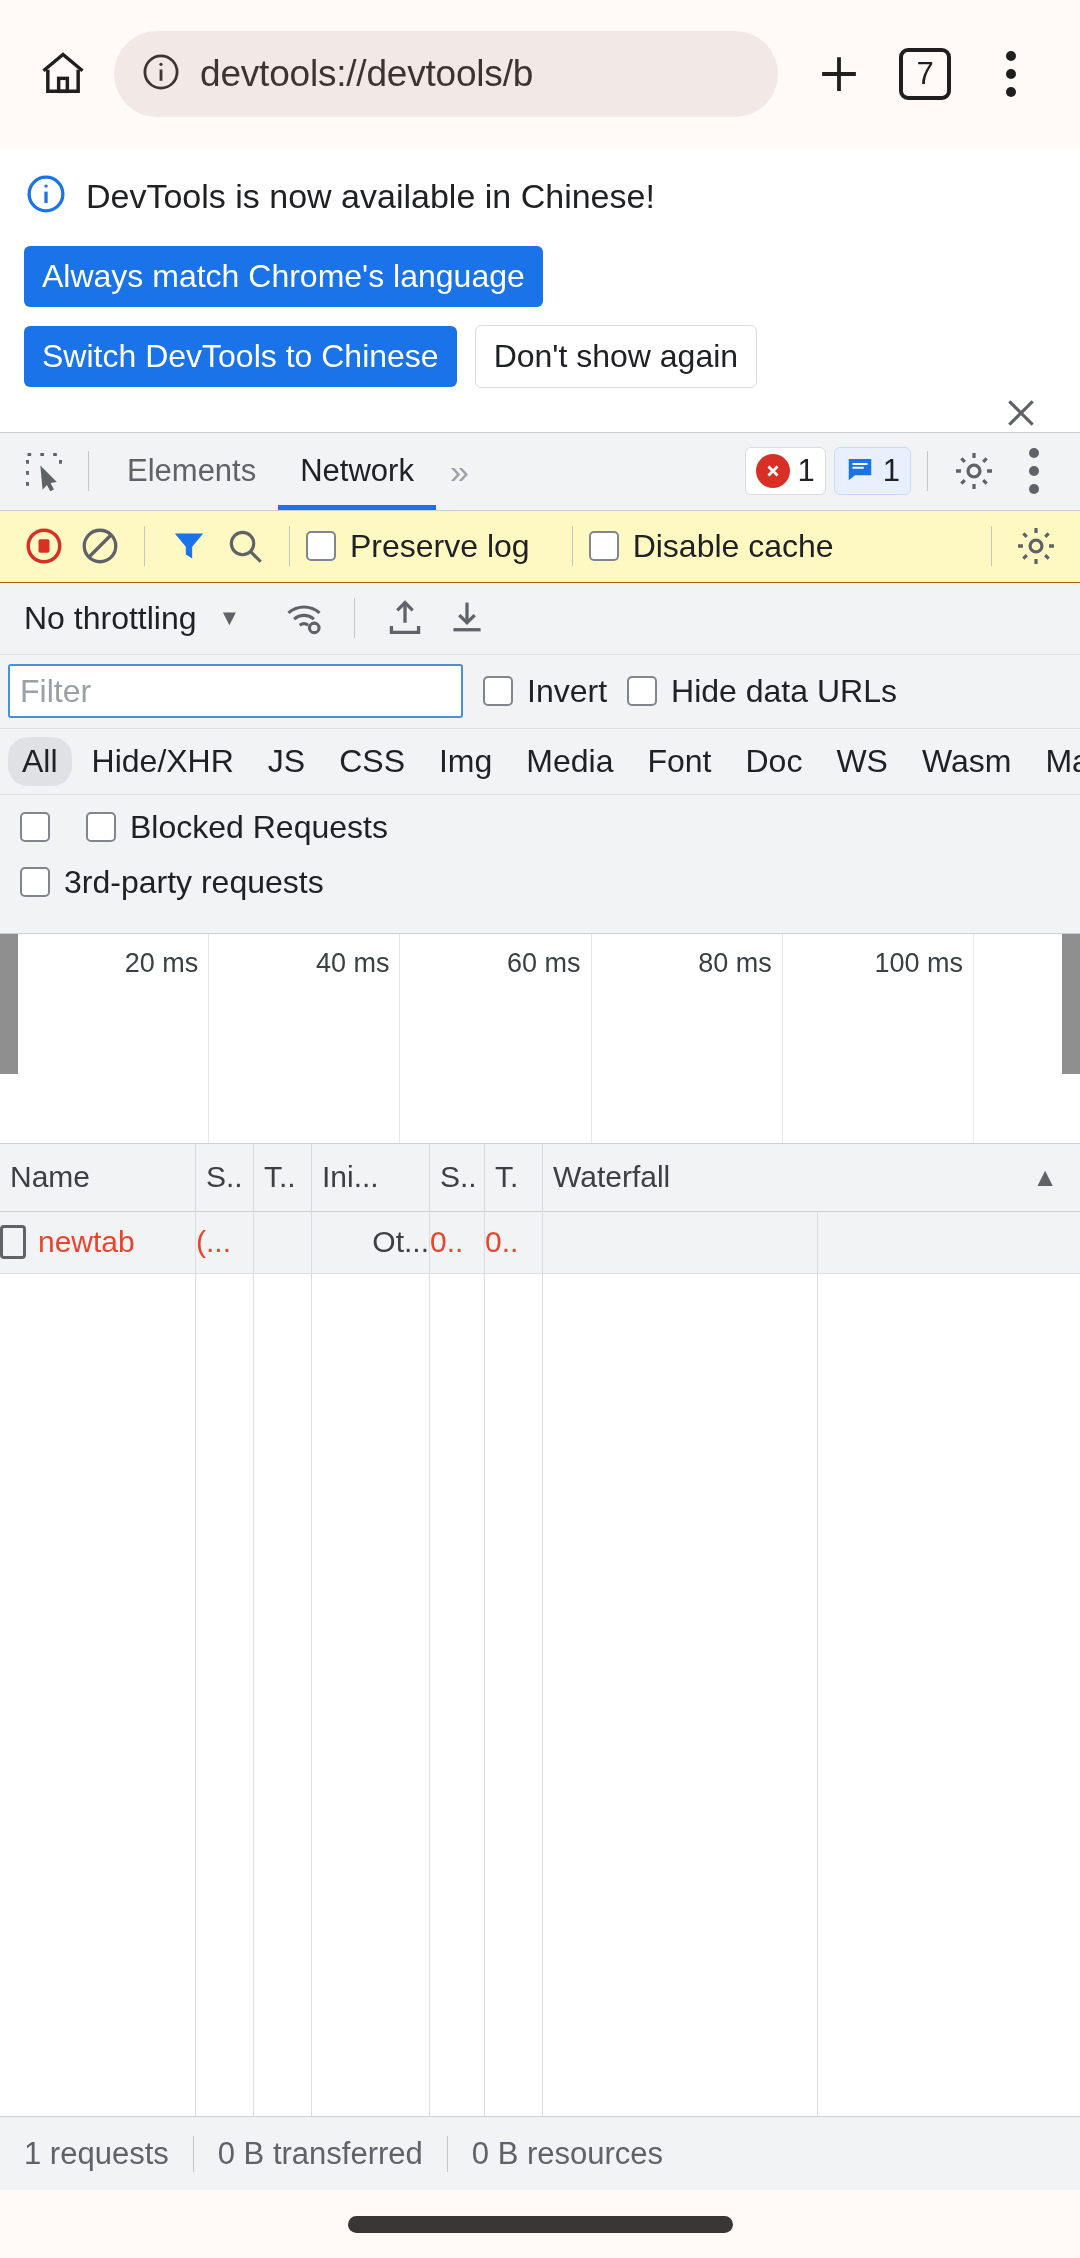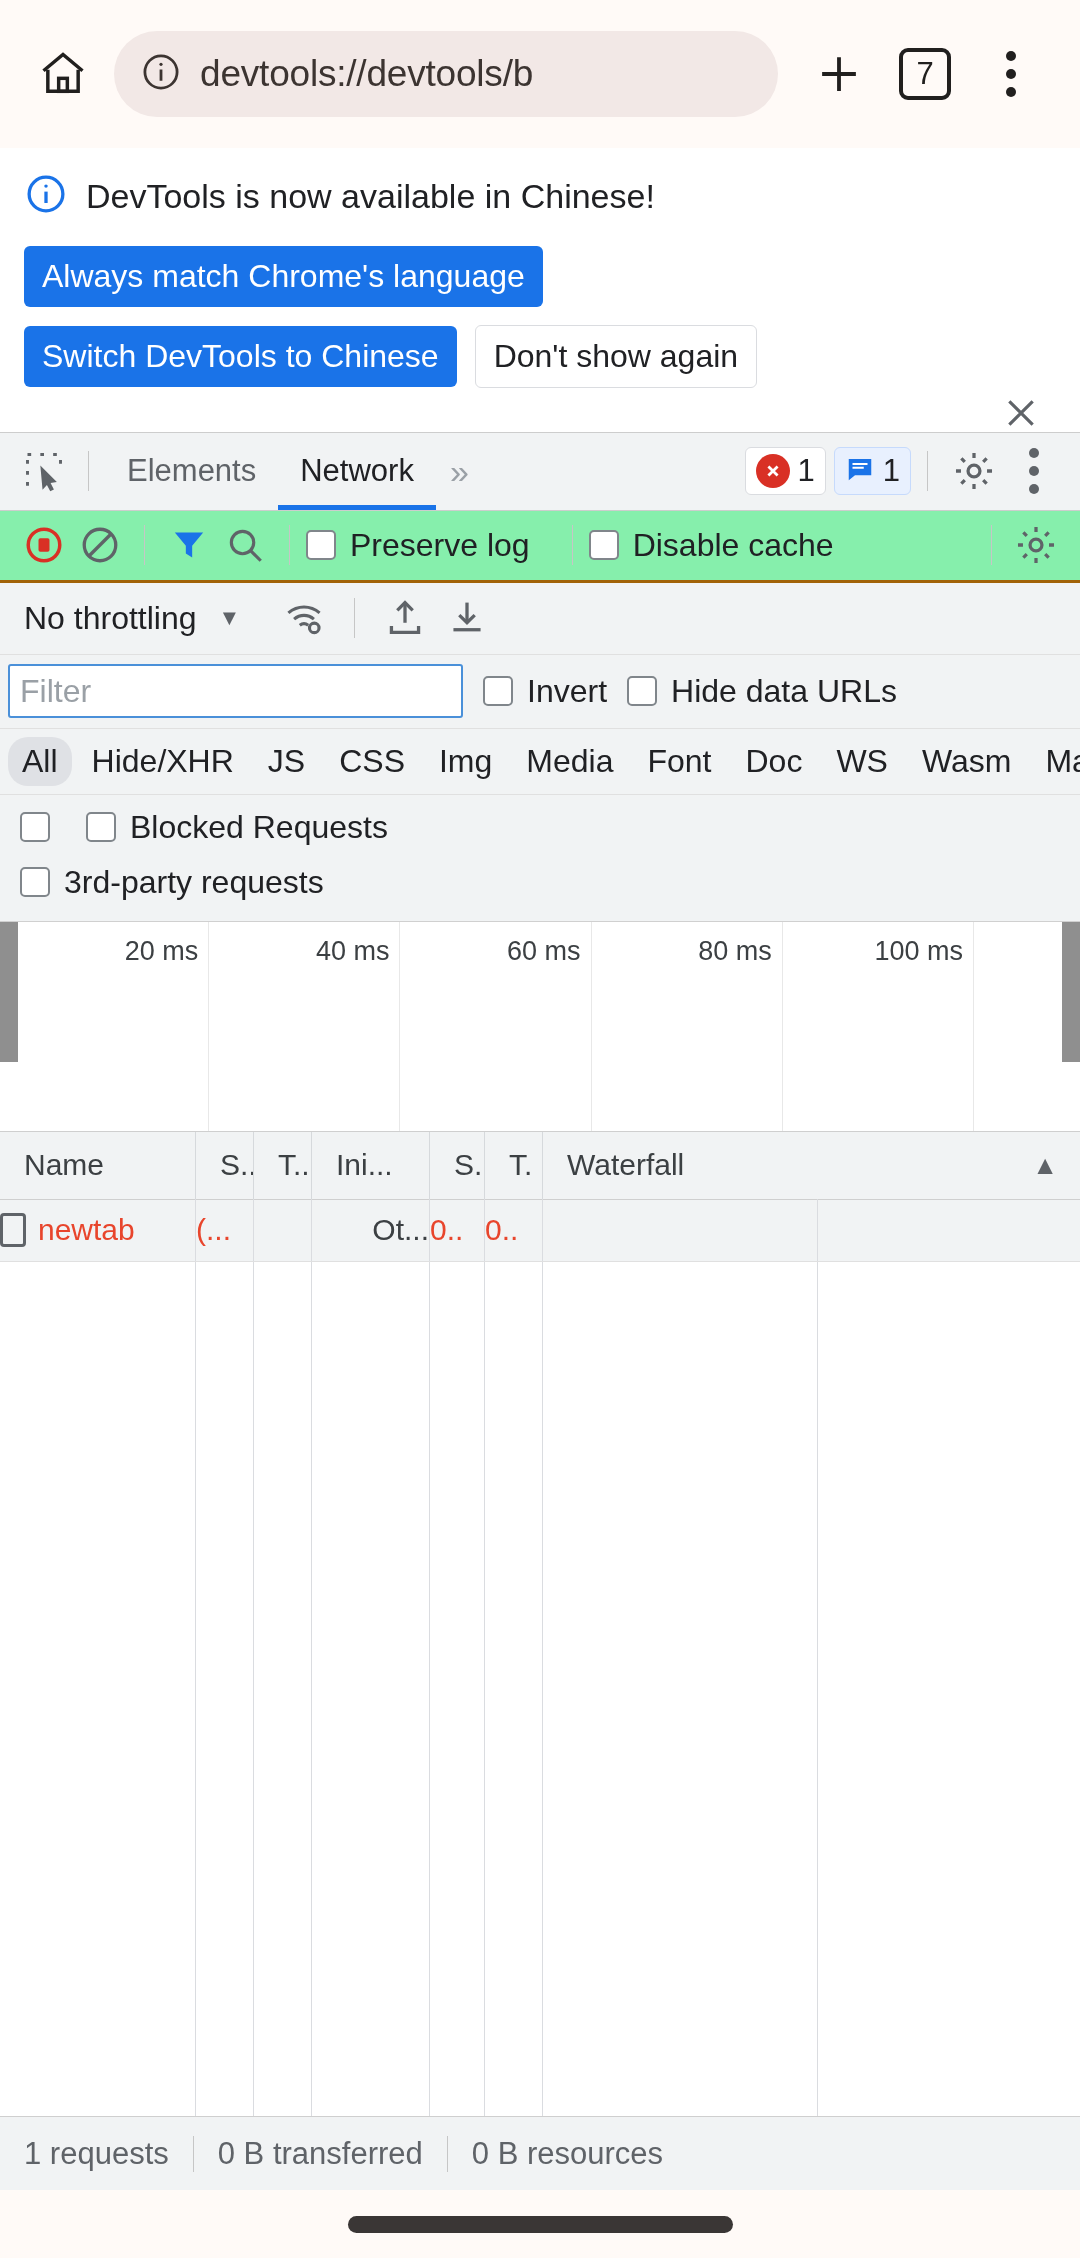--- a/index.html
+++ b/index.html
@@ -84,21 +84,21 @@
   .badge.msg { background: #e8f0fe; border-color: #c6dafc; }
   .badge-num { font-size: 31px; color:#202124; }
   .err-circle {
     width: 34px; height: 34px; border-radius:50%; background:#d93025;
     display:flex;align-items:center;justify-content:center;
   }
   .gear-btn, .menu-btn { width: 60px; height:60px; display:flex;align-items:center;justify-content:center; flex:none;}
 
   
   .net-toolbar {
-    background: #86efac; border-bottom: 3px solid #a16207;
+    background: #fef9c3; border-bottom: 1px solid #a16207;
     height: 72px; display:flex; align-items:center; padding: 0 16px; flex:none;
   }
   .tb-ic { width: 56px; height: 56px; display:flex;align-items:center;justify-content:center; flex:none; }
   .cb-label { display:flex; align-items:center; gap: 14px; font-size: 32px; color:#202124; white-space:nowrap; }
   .cbox {
     width: 30px; height: 30px; border: 2px solid #80868b; border-radius: 5px;
     background:#fff; flex:none;
   }
 
   .net-toolbar2 {
@@ -130,21 +130,21 @@
     font-size: 32px; color:#202124; padding: 6px 14px; border-radius: 20px;
     white-space: nowrap; flex:none;
   }
   .chip.sel { background:#dfe1e5; }
 
   
   .xfilter {
     background:#f1f3f4; padding: 14px 20px 16px 20px; border-bottom: 1px solid #d0d0d0; flex:none;
   }
   .xrow { display:flex; align-items:center; gap: 36px; margin-bottom: 18px; }
-  .xrow:last-child { margin-bottom: 4px; }
+  .xrow:last-child { margin-bottom: 16px; }
 
   
   .overview {
     height: 210px; background:#fff; position: relative; display:flex; flex:none;
     border-bottom: 1px solid #cfcfcf;
   }
   .ov-handle { width: 18px; background:#8f8f8f; flex:none; height: 140px; }
   .ov-body { flex:1; display:flex; position:relative; }
   .ov-seg {
     flex:1; border-right: 1px solid #e8e8e8; position:relative;
@@ -154,21 +154,21 @@
     position:absolute; right: 10px; top: 14px; font-size: 27px; color:#3c4043; white-space:nowrap;
   }
 
   
   .net-table { flex: 1; display:flex; flex-direction:column; background:#fff; min-height:0; }
   .th-row {
     display:flex; height: 68px; background:#f1f3f4; border-bottom: 1px solid #cfcfcf;
     align-items:center; flex:none;
   }
   .th {
-    font-size: 30px; color:#3c4043; padding: 0 24px; border-right: 1px solid #d6d9dc;
+    font-size: 30px; color:#3c4043; padding: 0 10px; border-right: 1px solid #d6d9dc;
     height: 68px; display:flex; align-items:center; overflow:hidden; white-space:nowrap;
     flex:none;
   }
   .th.name { width: 196px; }
   .th.st { width: 58px; }
   .th.tp { width: 58px; }
   .th.ini { width: 118px; }
   .th.sz { width: 55px; }
   .th.tm { width: 58px; }
   .th.wf { flex:1; justify-content: space-between; border-right:none; padding-right: 22px;}

